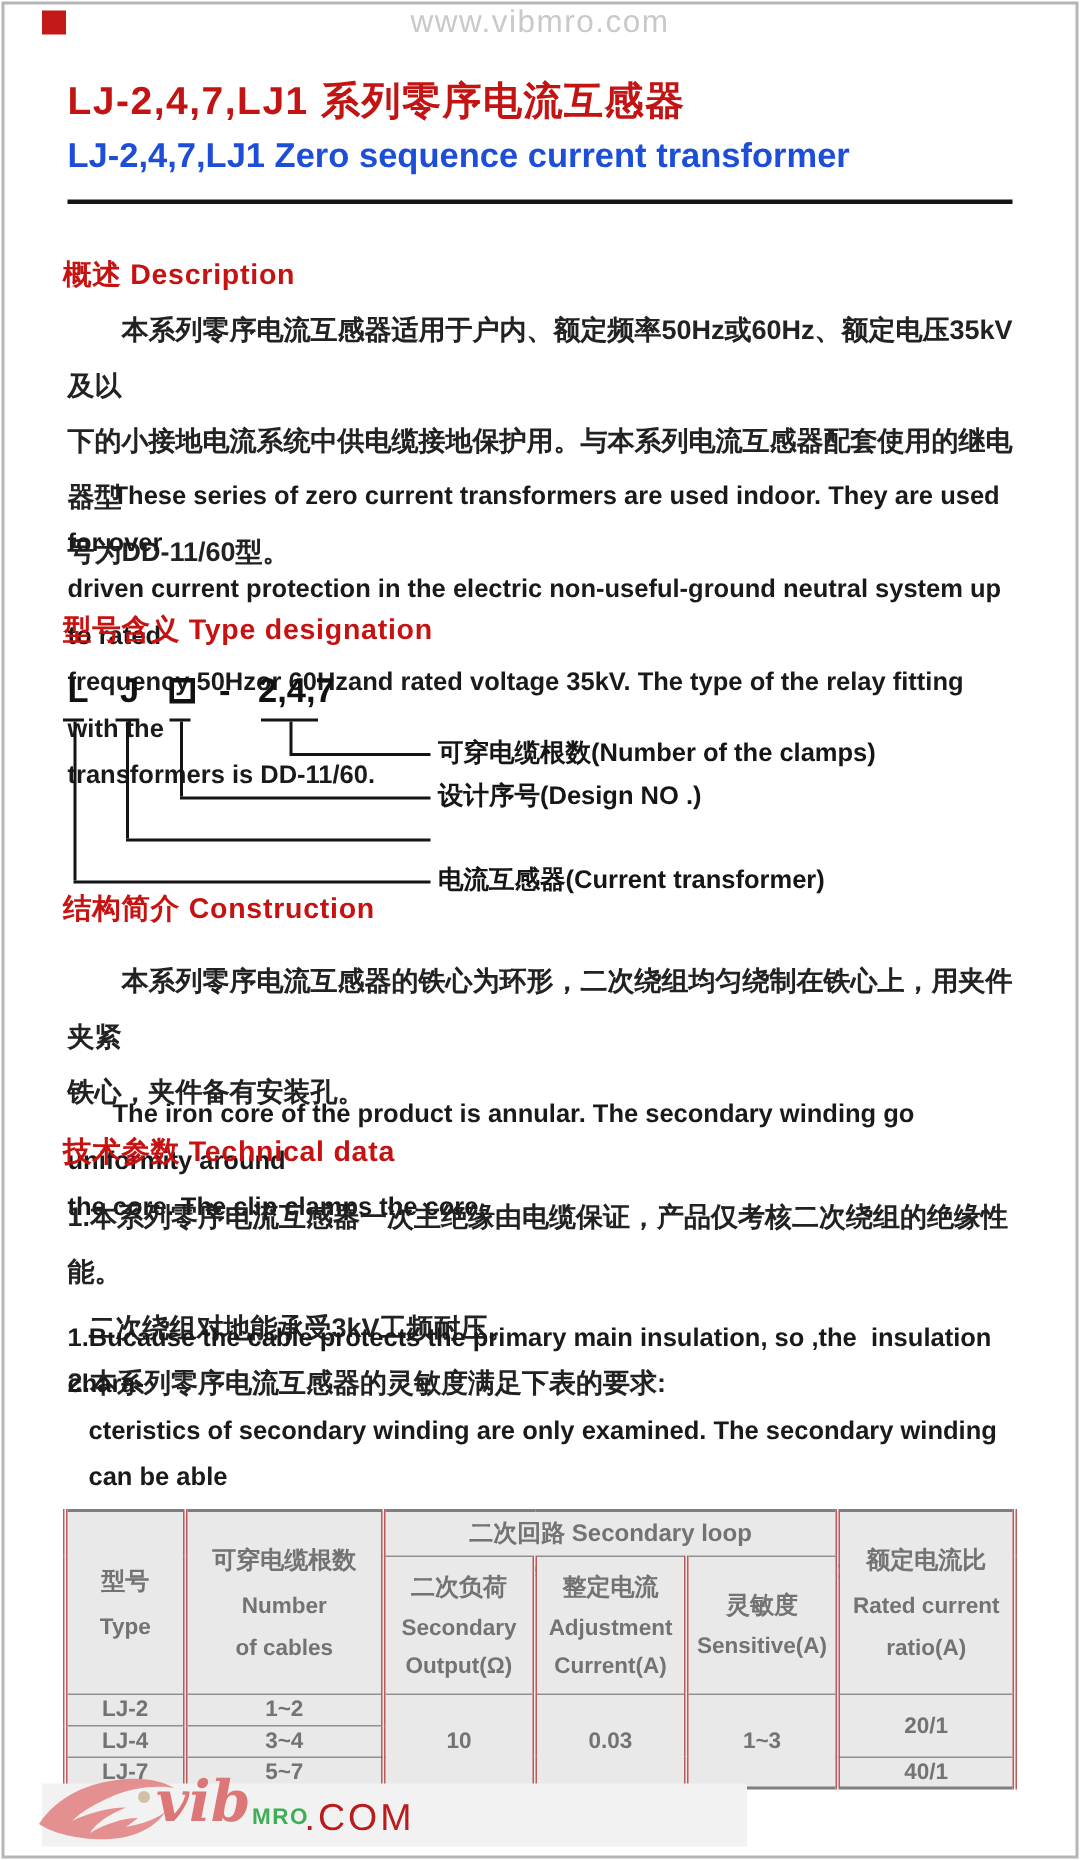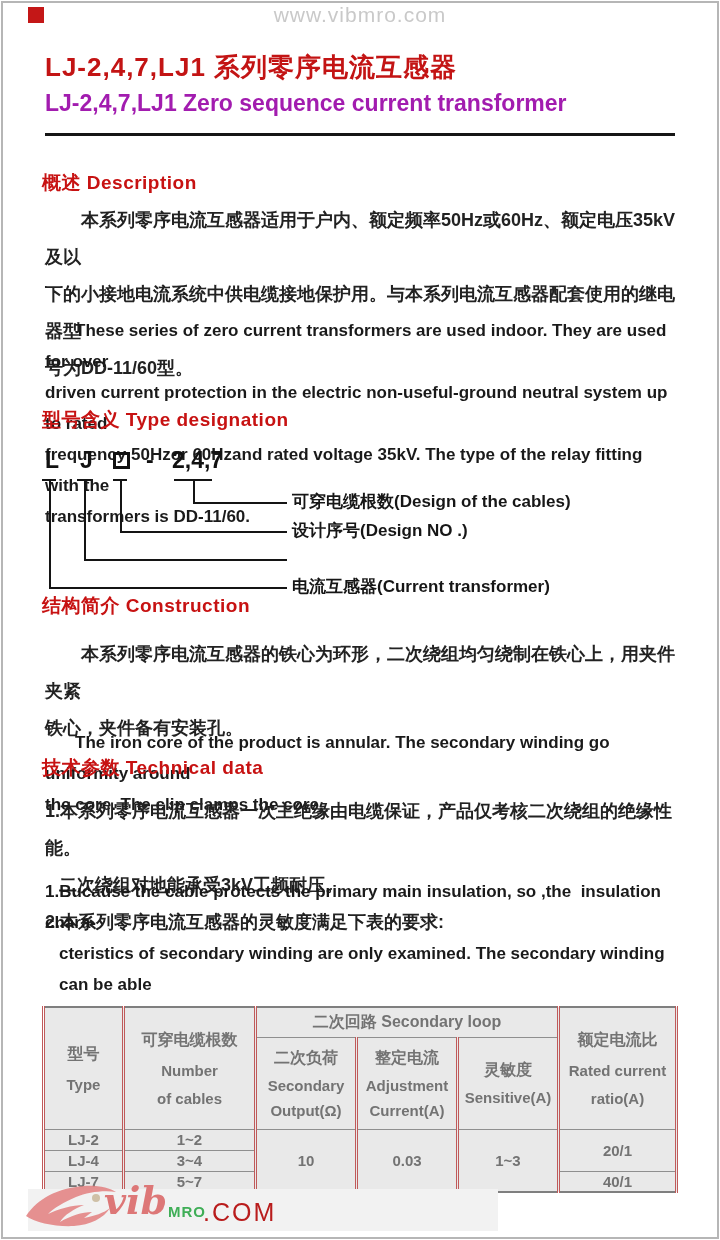--- a/index.html
+++ b/index.html
@@ -9,21 +9,21 @@
     background:#ffffff; overflow:hidden;
     font-family:"Liberation Sans","DejaVu Sans",sans-serif; color:#1c1c1c;
   }
   .frame { position:absolute; inset:1px; border:2px solid #b6b6b6; pointer-events:none; }
   .corner-accent { position:absolute; left:28px; top:7px; width:16px; height:16px; background:#c41717; }
   .wm-top {
     position:absolute; top:3px; left:0; width:100%; text-align:center;
     color:#c9c9c9; font-size:21px; letter-spacing:1px;
   }
   .title-cn { position:absolute; left:45px; top:50px; font-size:26px; font-weight:bold; color:#c31414; letter-spacing:1px; }
-  .title-en { position:absolute; left:45px; top:90px; font-size:23px; font-weight:bold; color:#a21caf; }
+  .title-en { position:absolute; left:45px; top:90px; font-size:23px; font-weight:bold; color:#1d4ed8; }
   .rule { position:absolute; left:45px; top:133px; width:630px; height:3px; background:#161616; }
 
   .sec-head { position:absolute; left:42px; font-size:19px; font-weight:bold; color:#c71212; letter-spacing:0.5px; }
 
   .tblock { position:absolute; left:45px; width:633px; }
   .tline { white-space:pre-wrap; font-weight:bold; color:#222222; }
   .cn .tline { font-size:18px; line-height:37px; }
   .en .tline { font-size:17px; line-height:31px; color:#1a1a1a; }
   .indent-cn { text-indent:36px; }
   .indent-en { text-indent:30px;margin-top:28px; }
@@ -103,21 +103,21 @@
 
   <div class="vline" style="left:193px; top:481px; height:21px;"></div>
   <div class="hline" style="left:193px; top:502px; width:94px;"></div>
   <div class="vline" style="left:120px; top:481px; height:50px;"></div>
   <div class="hline" style="left:120px; top:531px; width:167px;"></div>
   <div class="vline" style="left:84px;  top:481px; height:78px;"></div>
   <div class="hline" style="left:84px;  top:559px; width:203px;"></div>
   <div class="vline" style="left:49px;  top:481px; height:106px;"></div>
   <div class="hline" style="left:49px;  top:587px; width:238px;"></div>
 
-  <div class="dlabel" style="top:491px;">可穿电缆根数(Design of the cables)</div>
+  <div class="dlabel" style="top:491px;">可穿电缆根数(Number of the clamps)</div>
   <div class="dlabel" style="top:520px;">设计序号(Design NO .)</div>
   <div class="dlabel" style="top:576px;">电流互感器(Current transformer)</div>
 
   <div class="sec-head" style="top:593px;">结构简介  Construction</div>
   <div class="tblock cn" style="top:636px;">
     <div class="tline indent-cn">本系列零序电流互感器的铁心为环形，二次绕组均匀绕制在铁心上，用夹件夹紧</div>
     <div class="tline">铁心，夹件备有安装孔。</div>
   </div>
   <div class="tblock en" style="top:699px;">
     <div class="tline indent-en">The iron core of the product is annular. The secondary winding go uniformity around</div>

